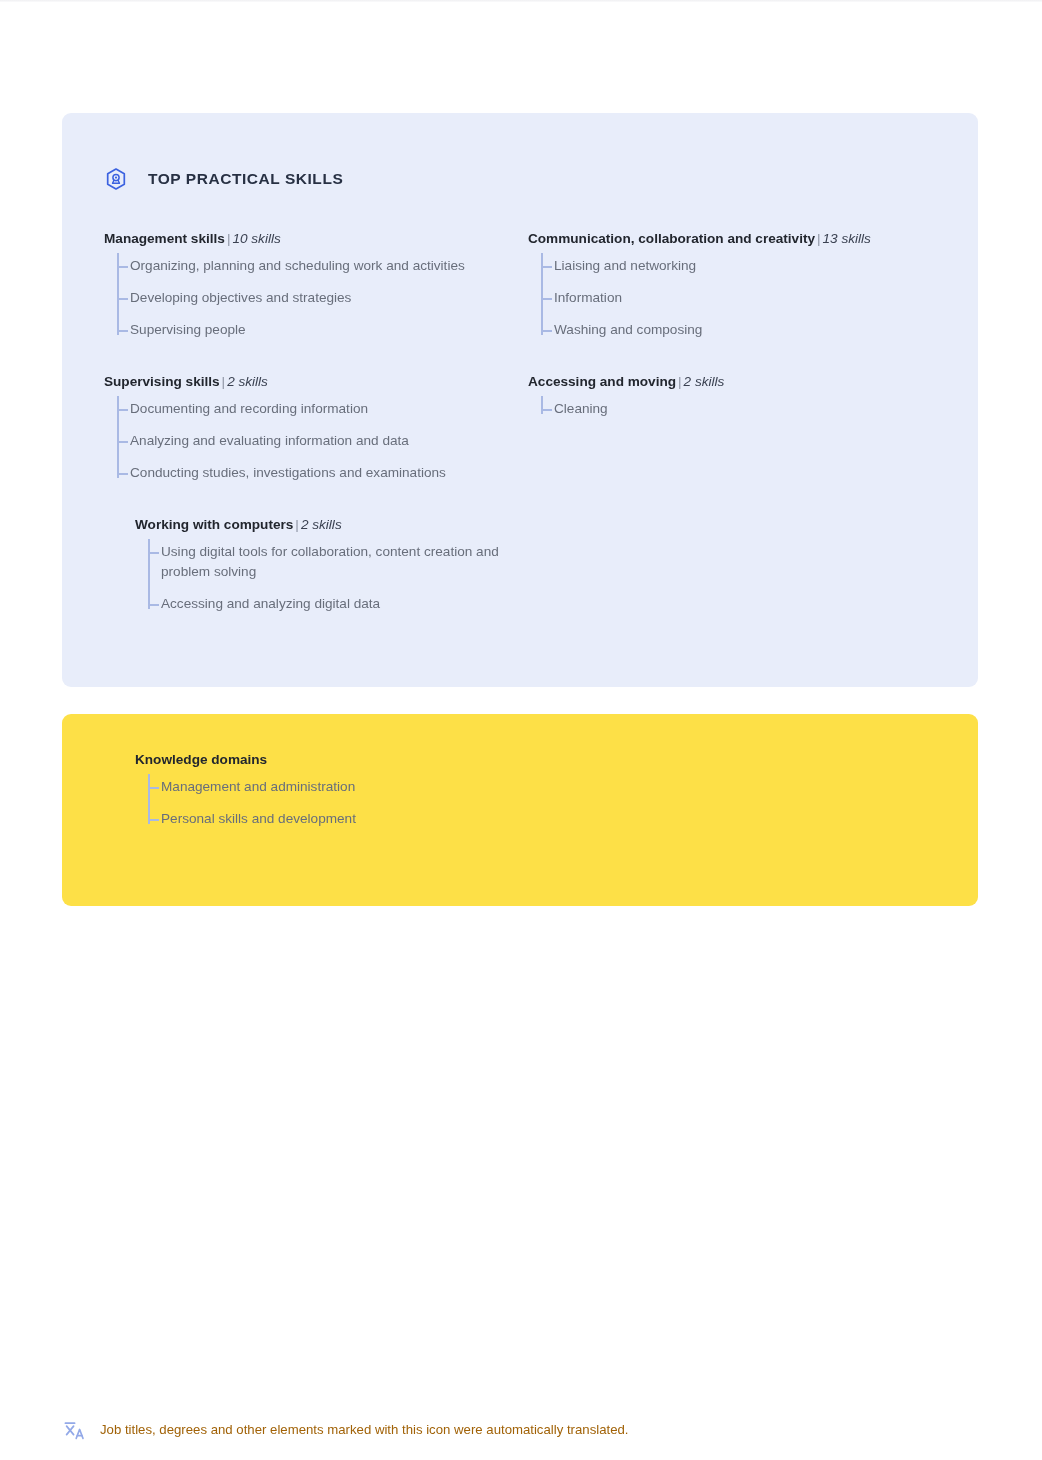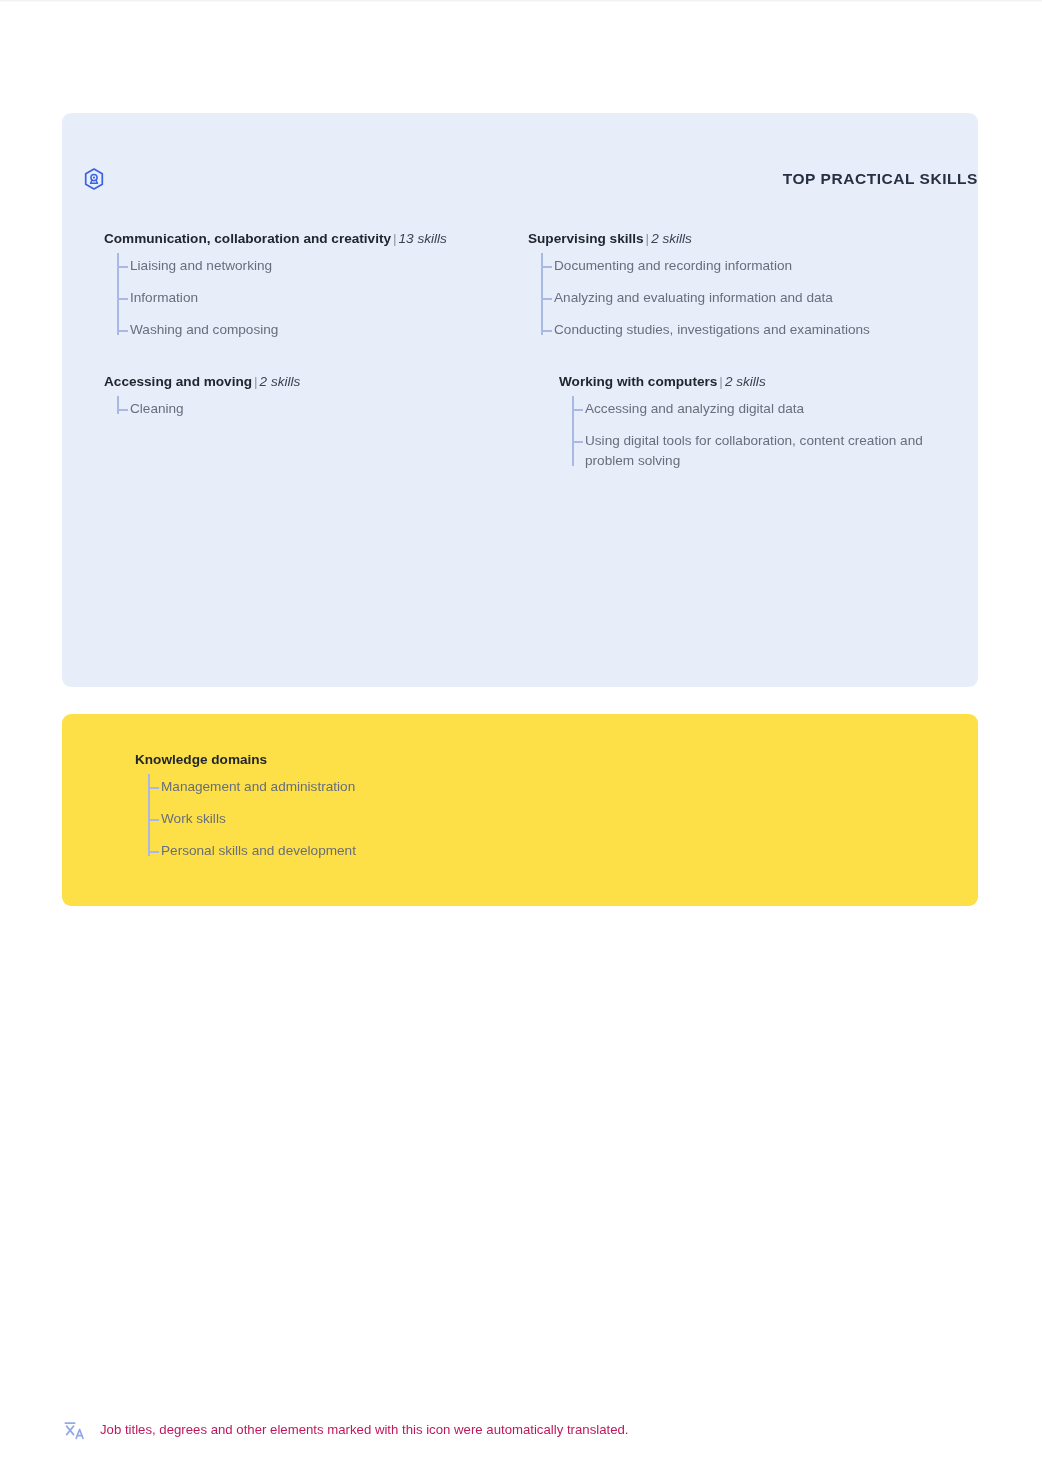--- a/index.html
+++ b/index.html
@@ -46,24 +46,23 @@
   .panel--secondary {
     top: 714px;
     height: 192px;
     background: #fde047;
   }
 
   
   .panel-header {
     display: flex;
     align-items: center;
-    gap: 14px;
+    gap: 20px;
     padding-top: 48px;
-    padding-left: 20px;
-    justify-content: space-between;
+    padding-left: 42px;
   }
   .panel-header__icon {
     width: 24px;
     height: 24px;
     flex: 0 0 24px;
     display: block;
   }
   .panel-header__title {
     font-size: 15.5px;
     font-weight: 700;
@@ -175,21 +174,21 @@
   }
   .footnote__icon {
     width: 24px;
     height: 24px;
     flex: 0 0 24px;
     display: block;
   }
   .footnote__text {
     font-size: 13.2px;
     line-height: 18px;
-    color: #be185d;
+    color: #a16207;
   }
 </style>
 </head>
 <body>
 
 <div class="page">
 
   <div class="top-hairline"></div>
 
   <section class="panel panel--primary">
@@ -202,20 +201,30 @@
           <circle cx="12" cy="10.6" r="1.05" fill="#3b62e0"></circle>
           <path d="M8.6 16.3h6.8" stroke="#3b62e0" stroke-width="1.5" stroke-linecap="round"></path>
           <path d="M9.9 13.4 8.6 16.3M14.1 13.4l1.3 2.9" stroke="#3b62e0" stroke-width="1.4" stroke-linecap="round"></path>
         </svg>
       </span>
       <h1 class="panel-header__title">TOP PRACTICAL SKILLS</h1>
     </div>
 
     <div class="groups">
 
+      <div class="group">
+        <div class="group__title">
+          <span>Management skills</span><span class="group__sep">|</span><span class="group__count">10 skills</span>
+        </div>
+        <ul class="tree">
+          <li class="tree__item">Organizing, planning and scheduling work and activities</li>
+          <li class="tree__item">Developing objectives and strategies</li>
+          <li class="tree__item">Supervising people</li>
+        </ul>
+      </div>
 
       <div class="group">
         <div class="group__title">
           <span>Communication, collaboration and creativity</span><span class="group__sep">|</span><span class="group__count">13 skills</span>
         </div>
         <ul class="tree">
           <li class="tree__item">Liaising and networking</li>
           <li class="tree__item">Information</li>
           <li class="tree__item">Washing and composing</li>
         </ul>
@@ -239,37 +248,36 @@
         <ul class="tree">
           <li class="tree__item">Cleaning</li>
         </ul>
       </div>
 
       <div class="group">
         <div class="group__title">
           <span>Working with computers</span><span class="group__sep">|</span><span class="group__count">2 skills</span>
         </div>
         <ul class="tree">
+          <li class="tree__item">Using digital tools for collaboration, content creation and problem solving</li>
           <li class="tree__item">Accessing and analyzing digital data</li>
-          <li class="tree__item">Using digital tools for collaboration, content creation and problem solving</li>
         </ul>
       </div>
 
     </div>
   </section>
 
   <section class="panel panel--secondary">
     <div class="groups">
       <div class="group">
         <div class="group__title">
           <span>Knowledge domains</span>
         </div>
         <ul class="tree">
           <li class="tree__item">Management and administration</li>
-          <li class="tree__item">Work skills</li>
           <li class="tree__item">Personal skills and development</li>
         </ul>
       </div>
     </div>
   </section>
 
   <div class="footnote">
     <span class="footnote__icon">
       <svg viewBox="0 0 24 24" width="24" height="24" aria-hidden="true">
         <path d="M3.4 5.2h9.2" stroke="#93a9e8" stroke-width="1.7" stroke-linecap="round"></path>

